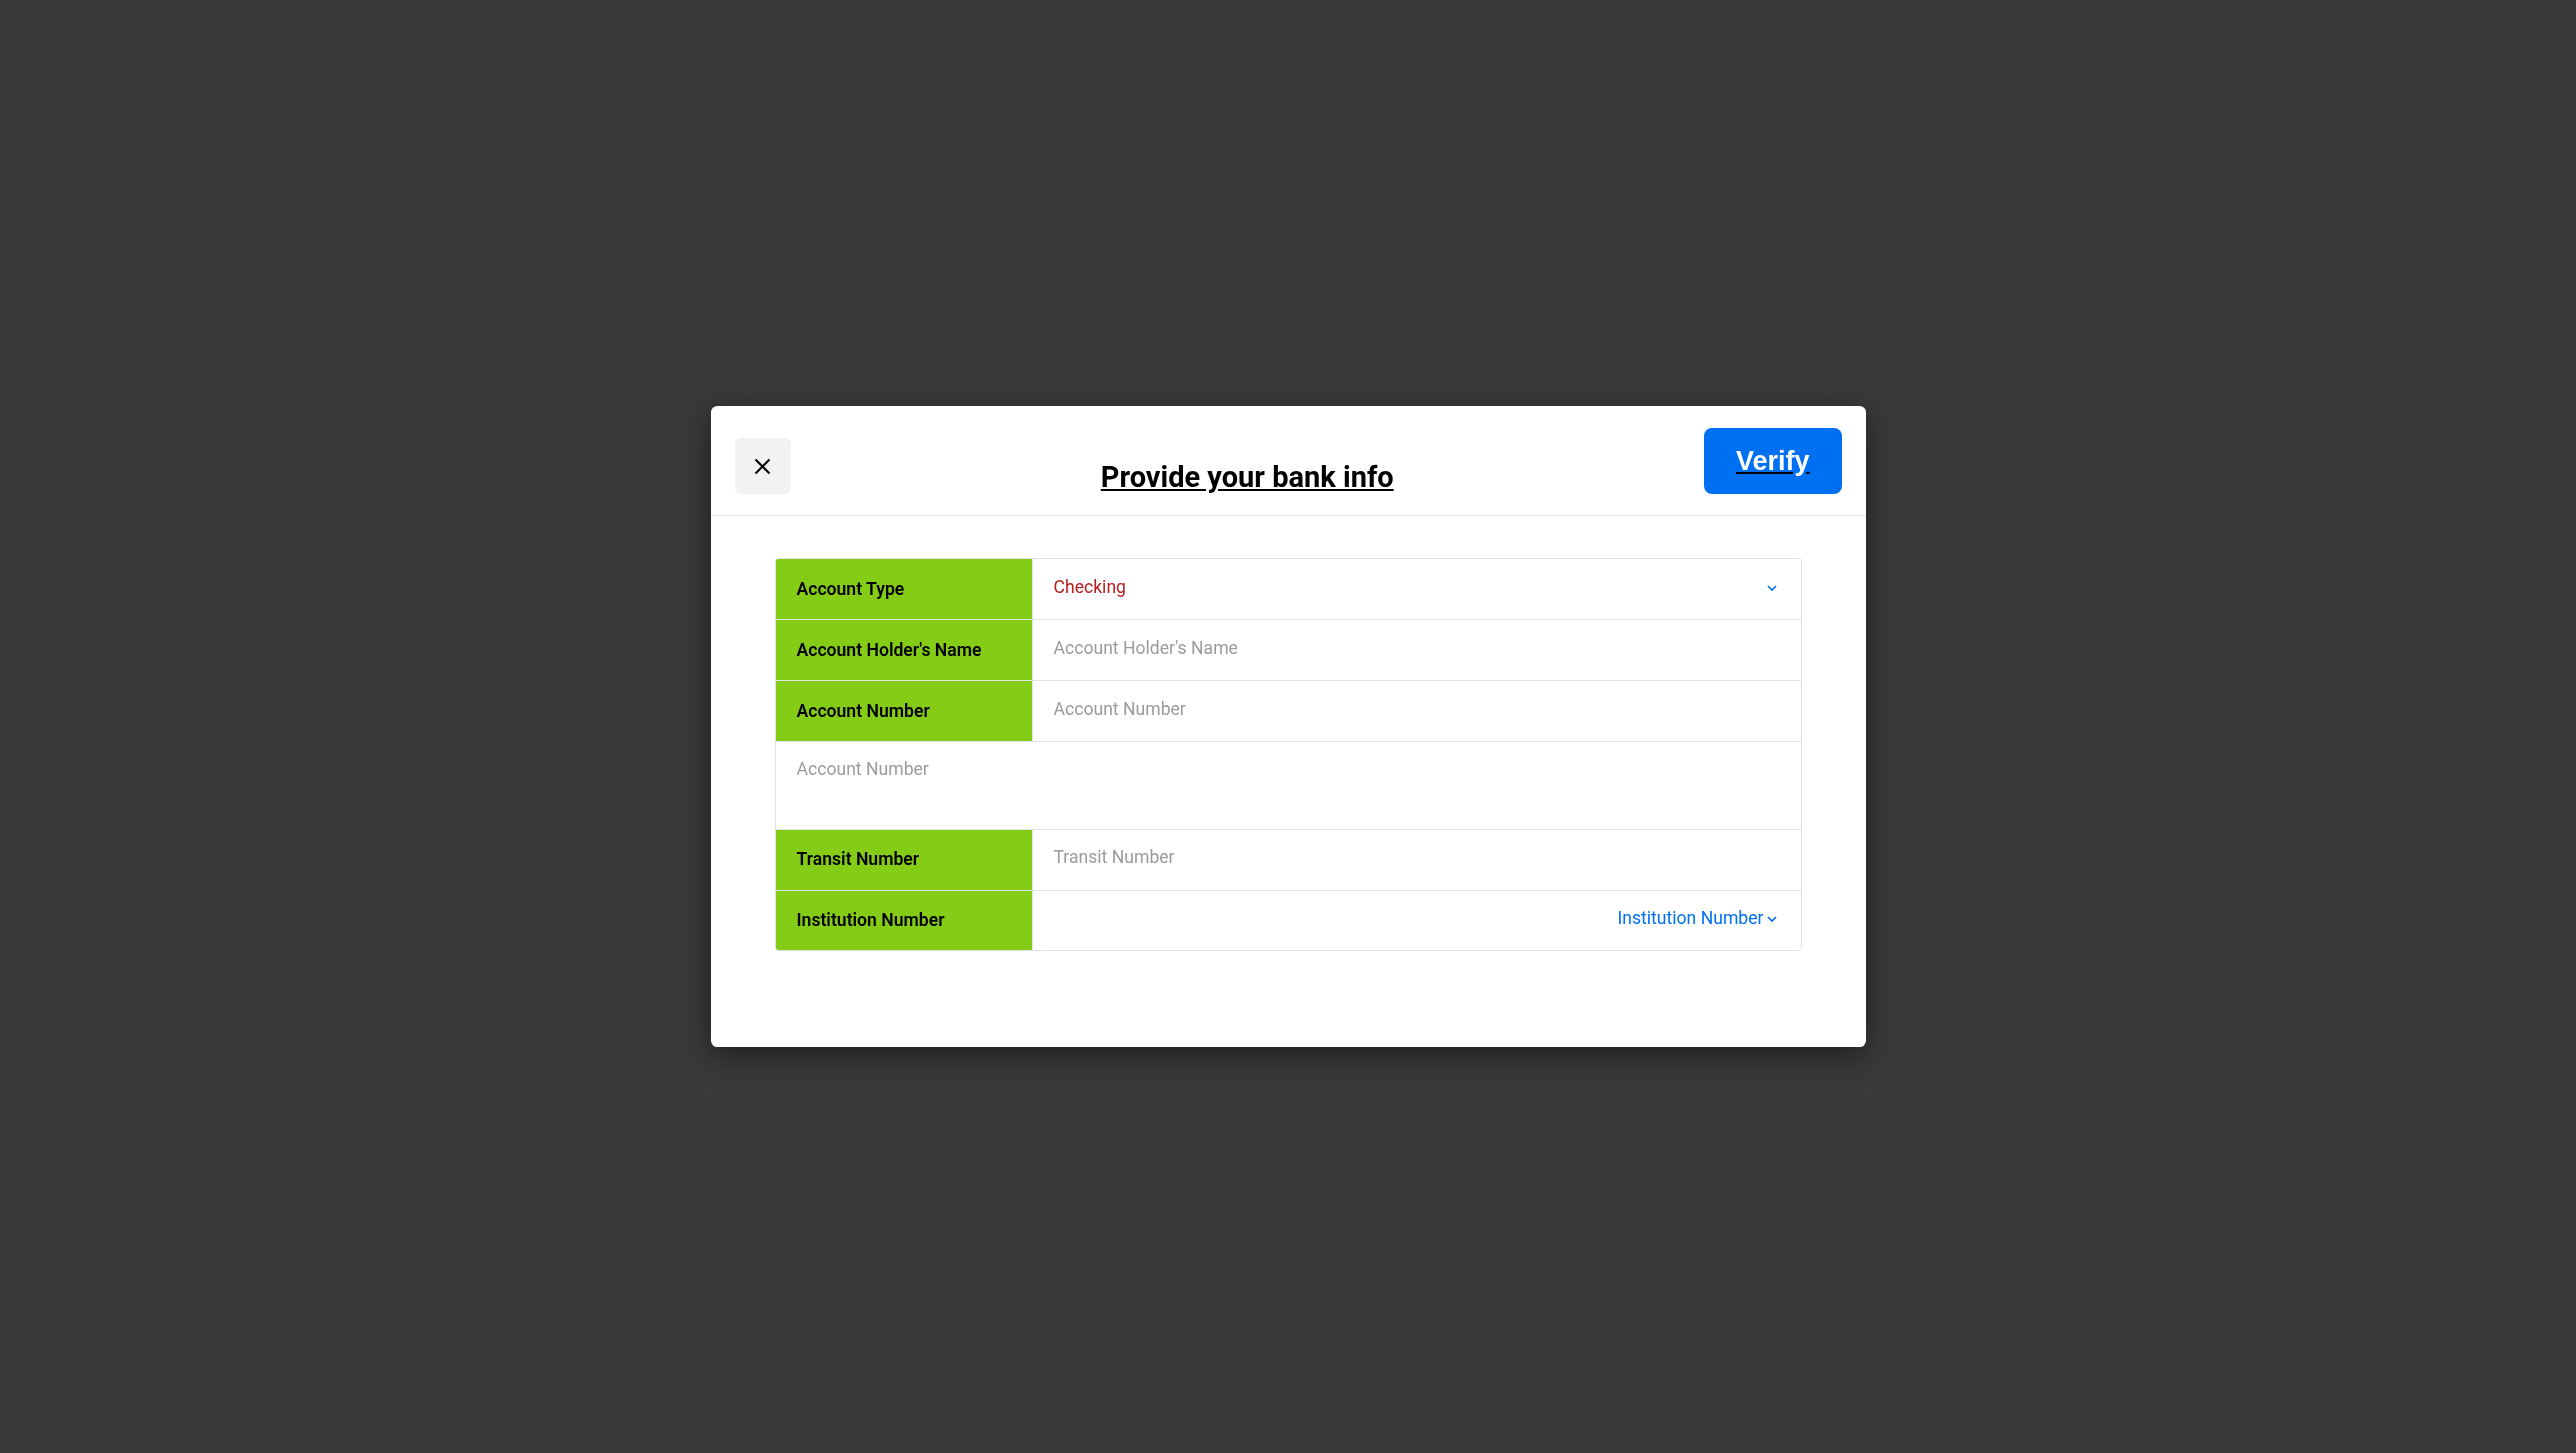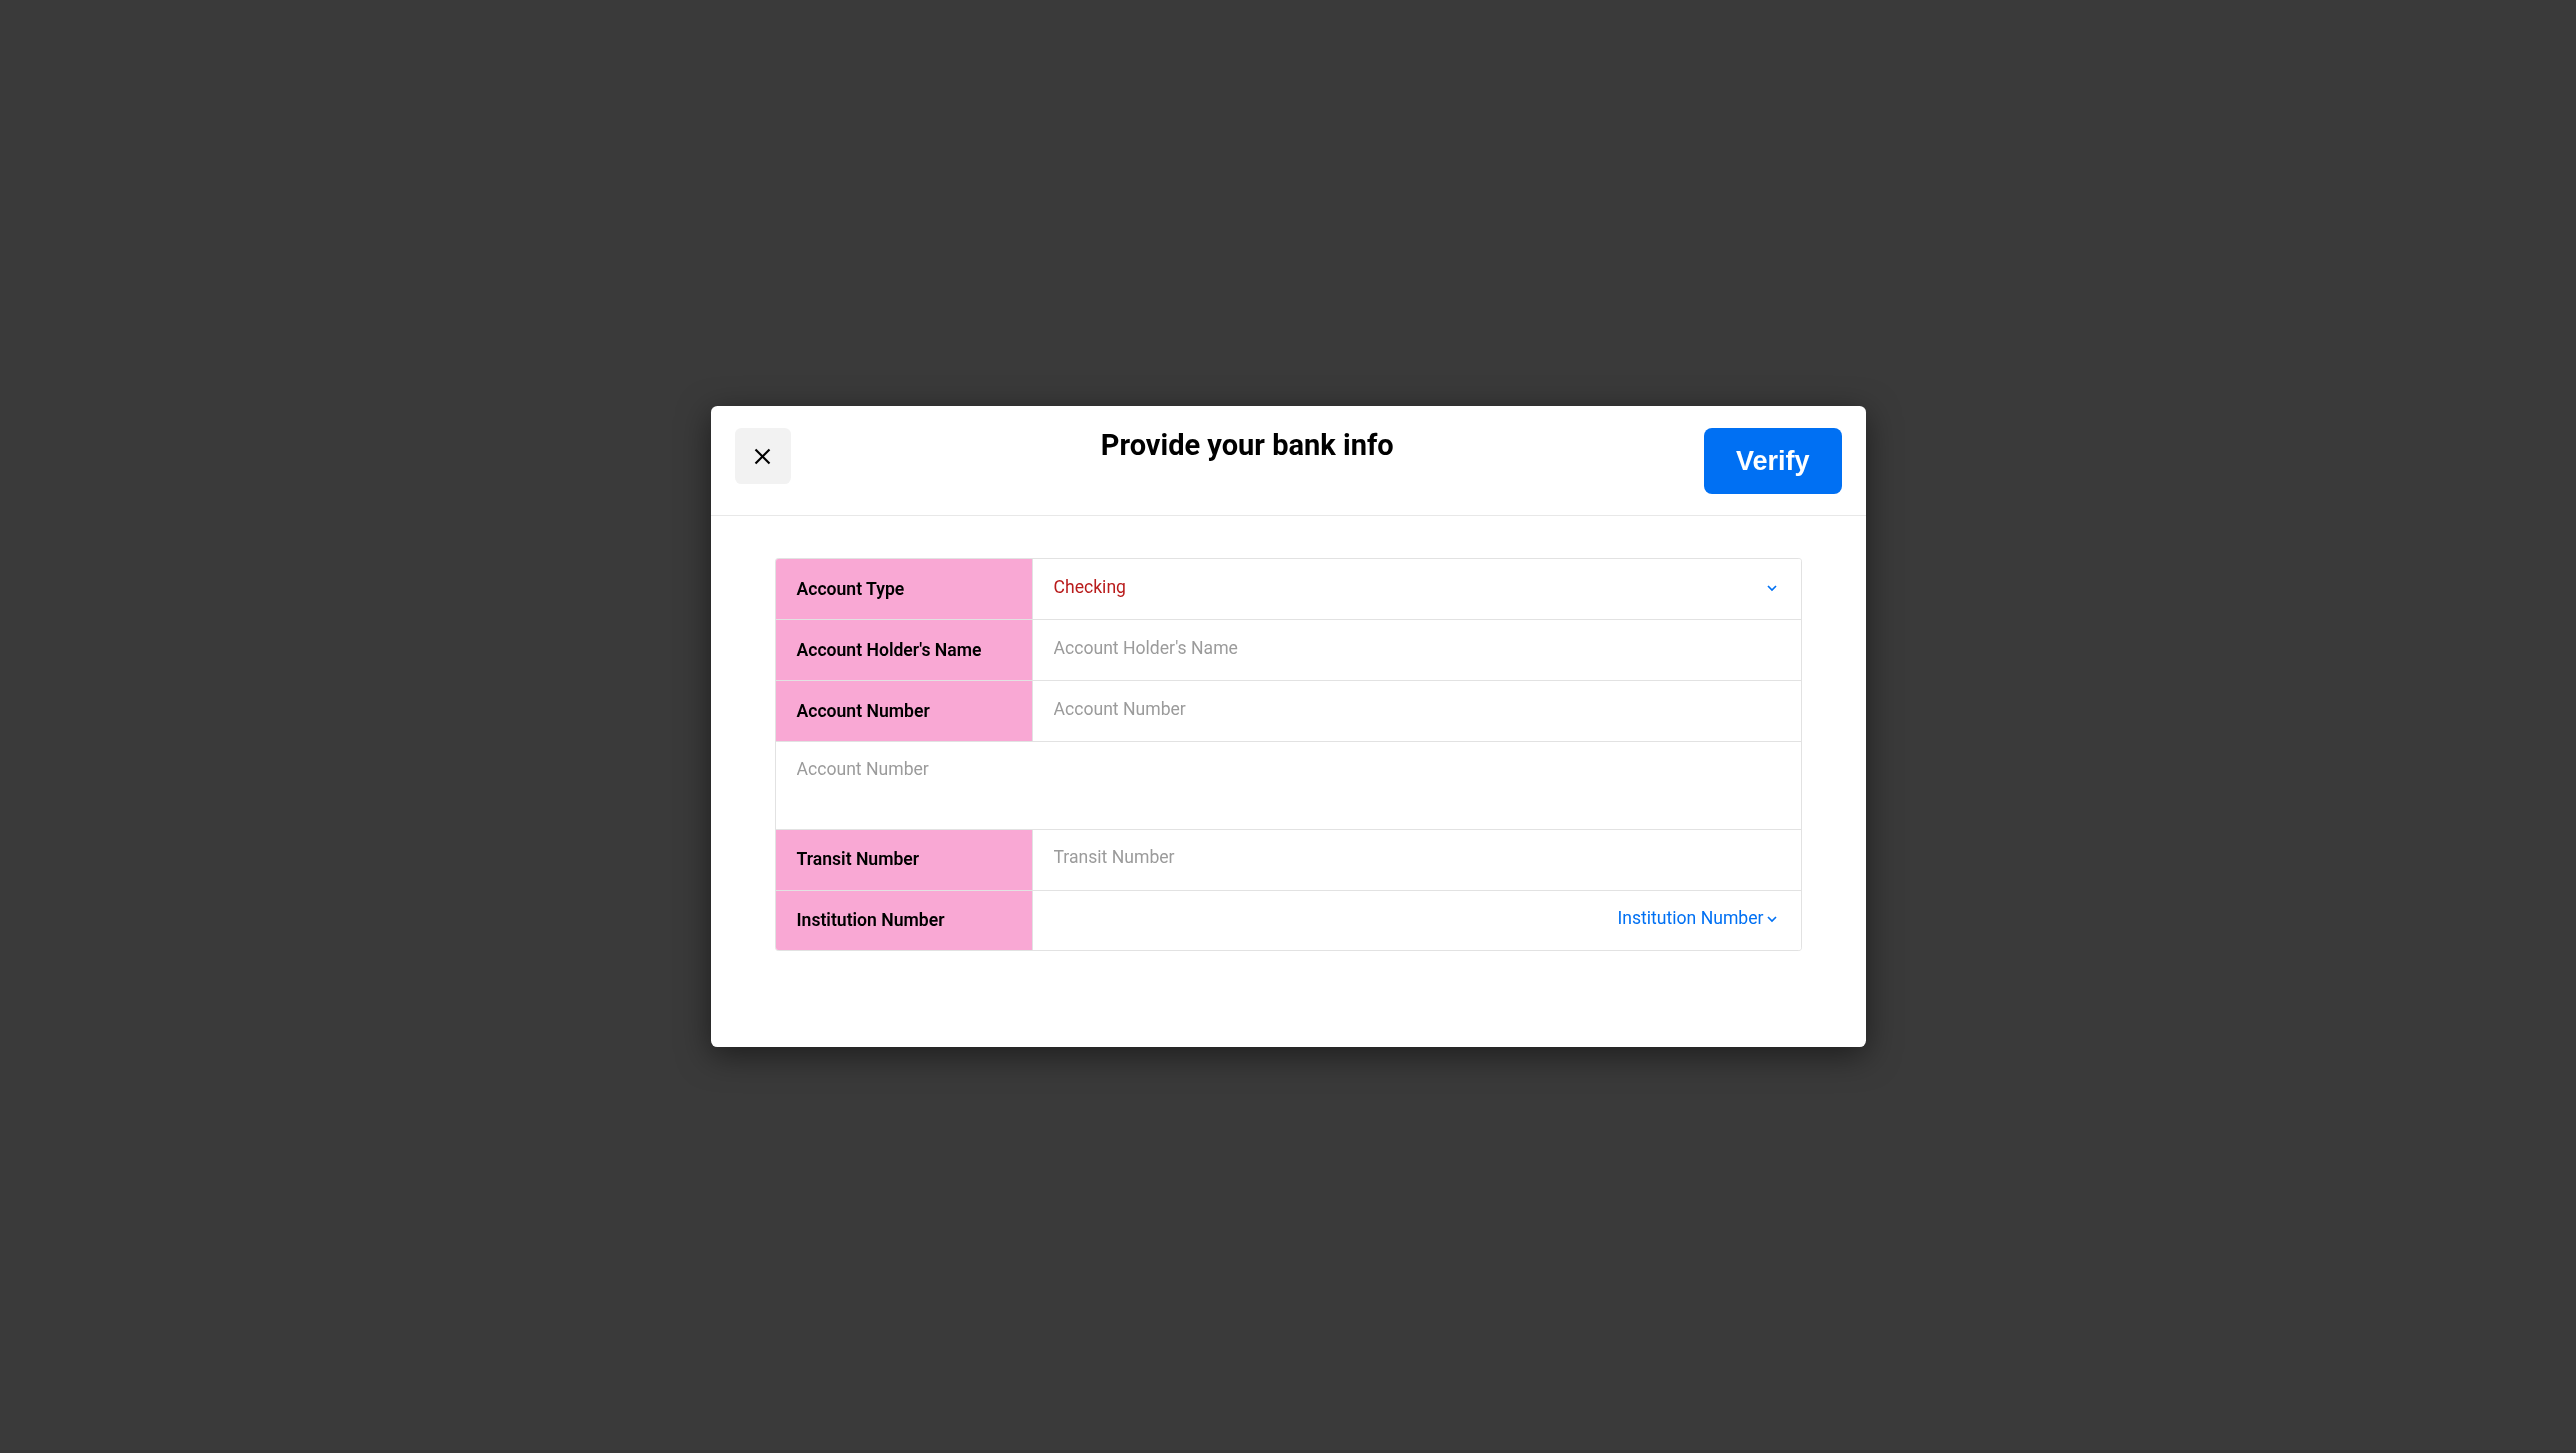--- a/index.html
+++ b/index.html
@@ -22,24 +22,25 @@
       width: 100%;
       max-width: 1155px;
       aspect-ratio: 1440 / 800;
       box-shadow: 0 8px 32px rgba(0,0,0,0.5);
       display: flex;
       flex-direction: column;
       overflow: hidden;
     }
     .header {
       display: flex;
-      align-items: flex-start;
+      align-items: flex-end;
       justify-content: space-between;
       padding: 22.5px 24px 21px 24px;
       border-bottom: 0.8px solid #e8e8e8;
+      text-decoration: underline;
     }
     .close-btn {
       width: 56px;
       height: 56px;
       background: #f2f2f2;
       border: none;
       border-radius: 6.4px;
       display: flex;
       align-items: center;
       justify-content: center;
@@ -83,21 +84,21 @@
     }
     .form-row:last-child {
       border-bottom: none;
       text-align: right;
     }
     .form-row.tall {
       min-height: 88px;
     }
     .label-cell {
       width: 257px;
-      background: #f9a8d4;
+      background: #84cc16;
       border-right: 0.8px solid #e2e2e2;
       padding: 17.6px 21px;
       font-size: 17.6px;
       font-weight: 600;
       color: #000;
       display: flex;
       align-items: flex-start;
       line-height: 1.4;
     }
     .input-cell {

